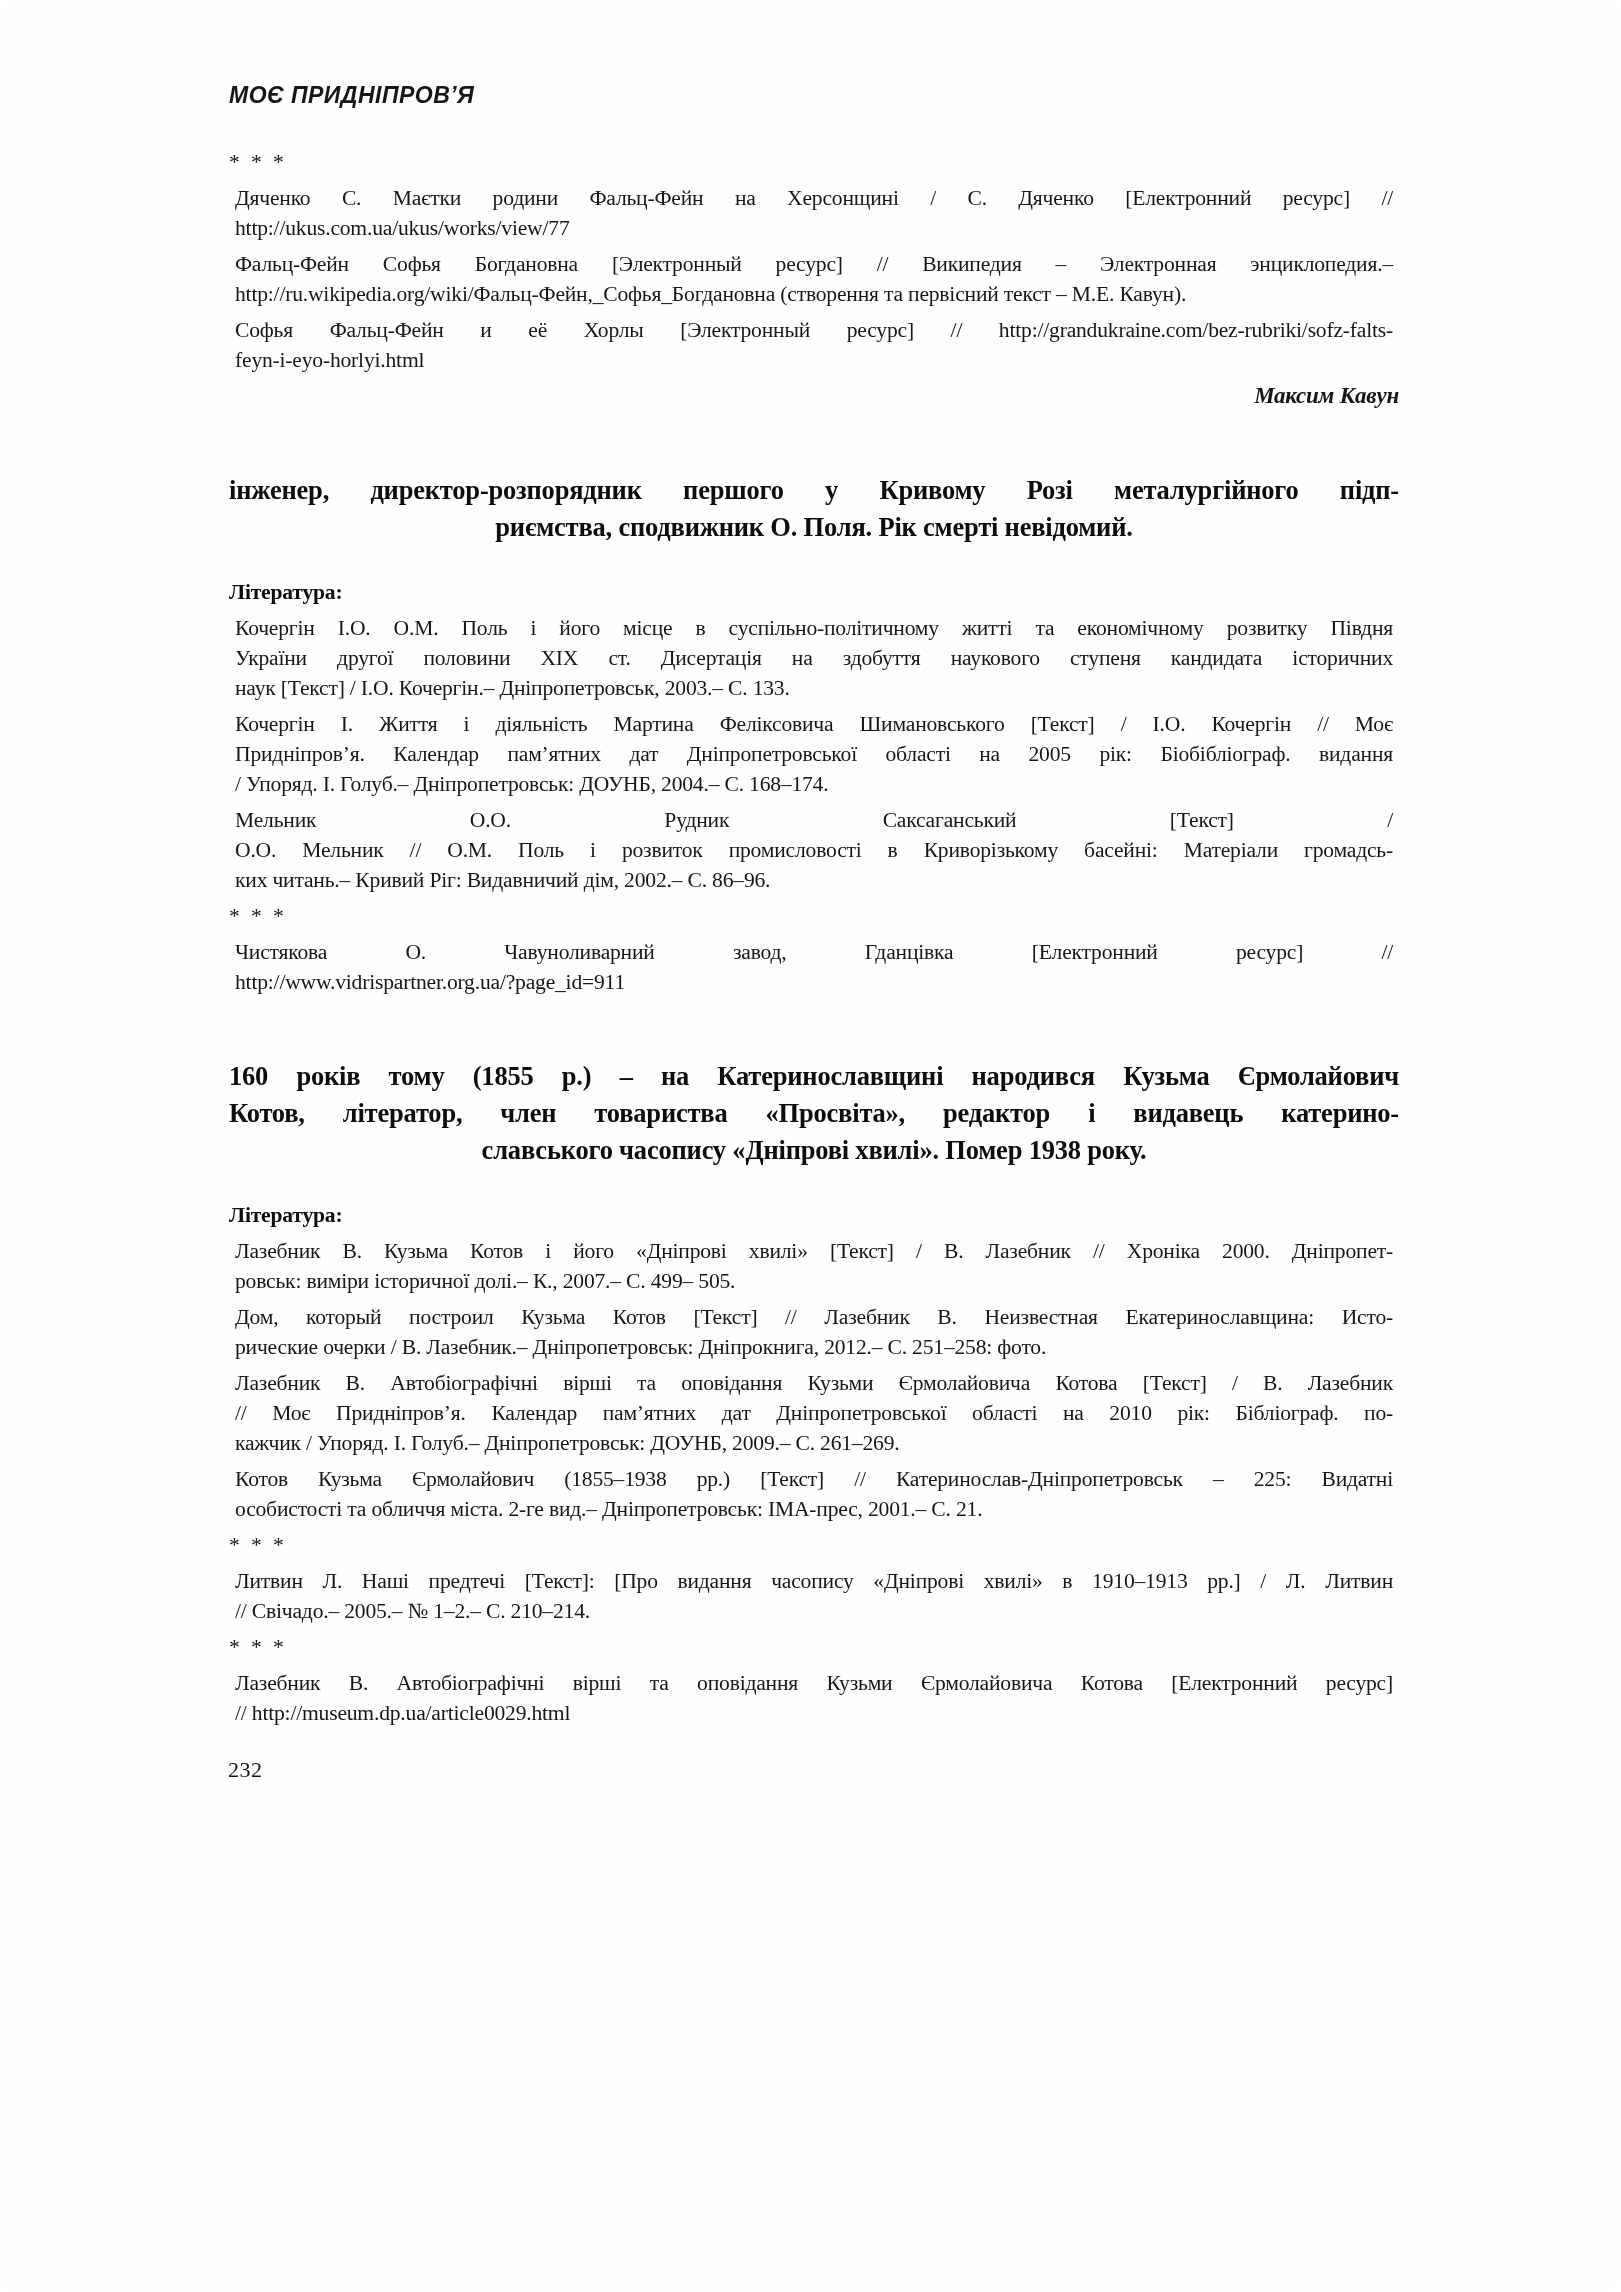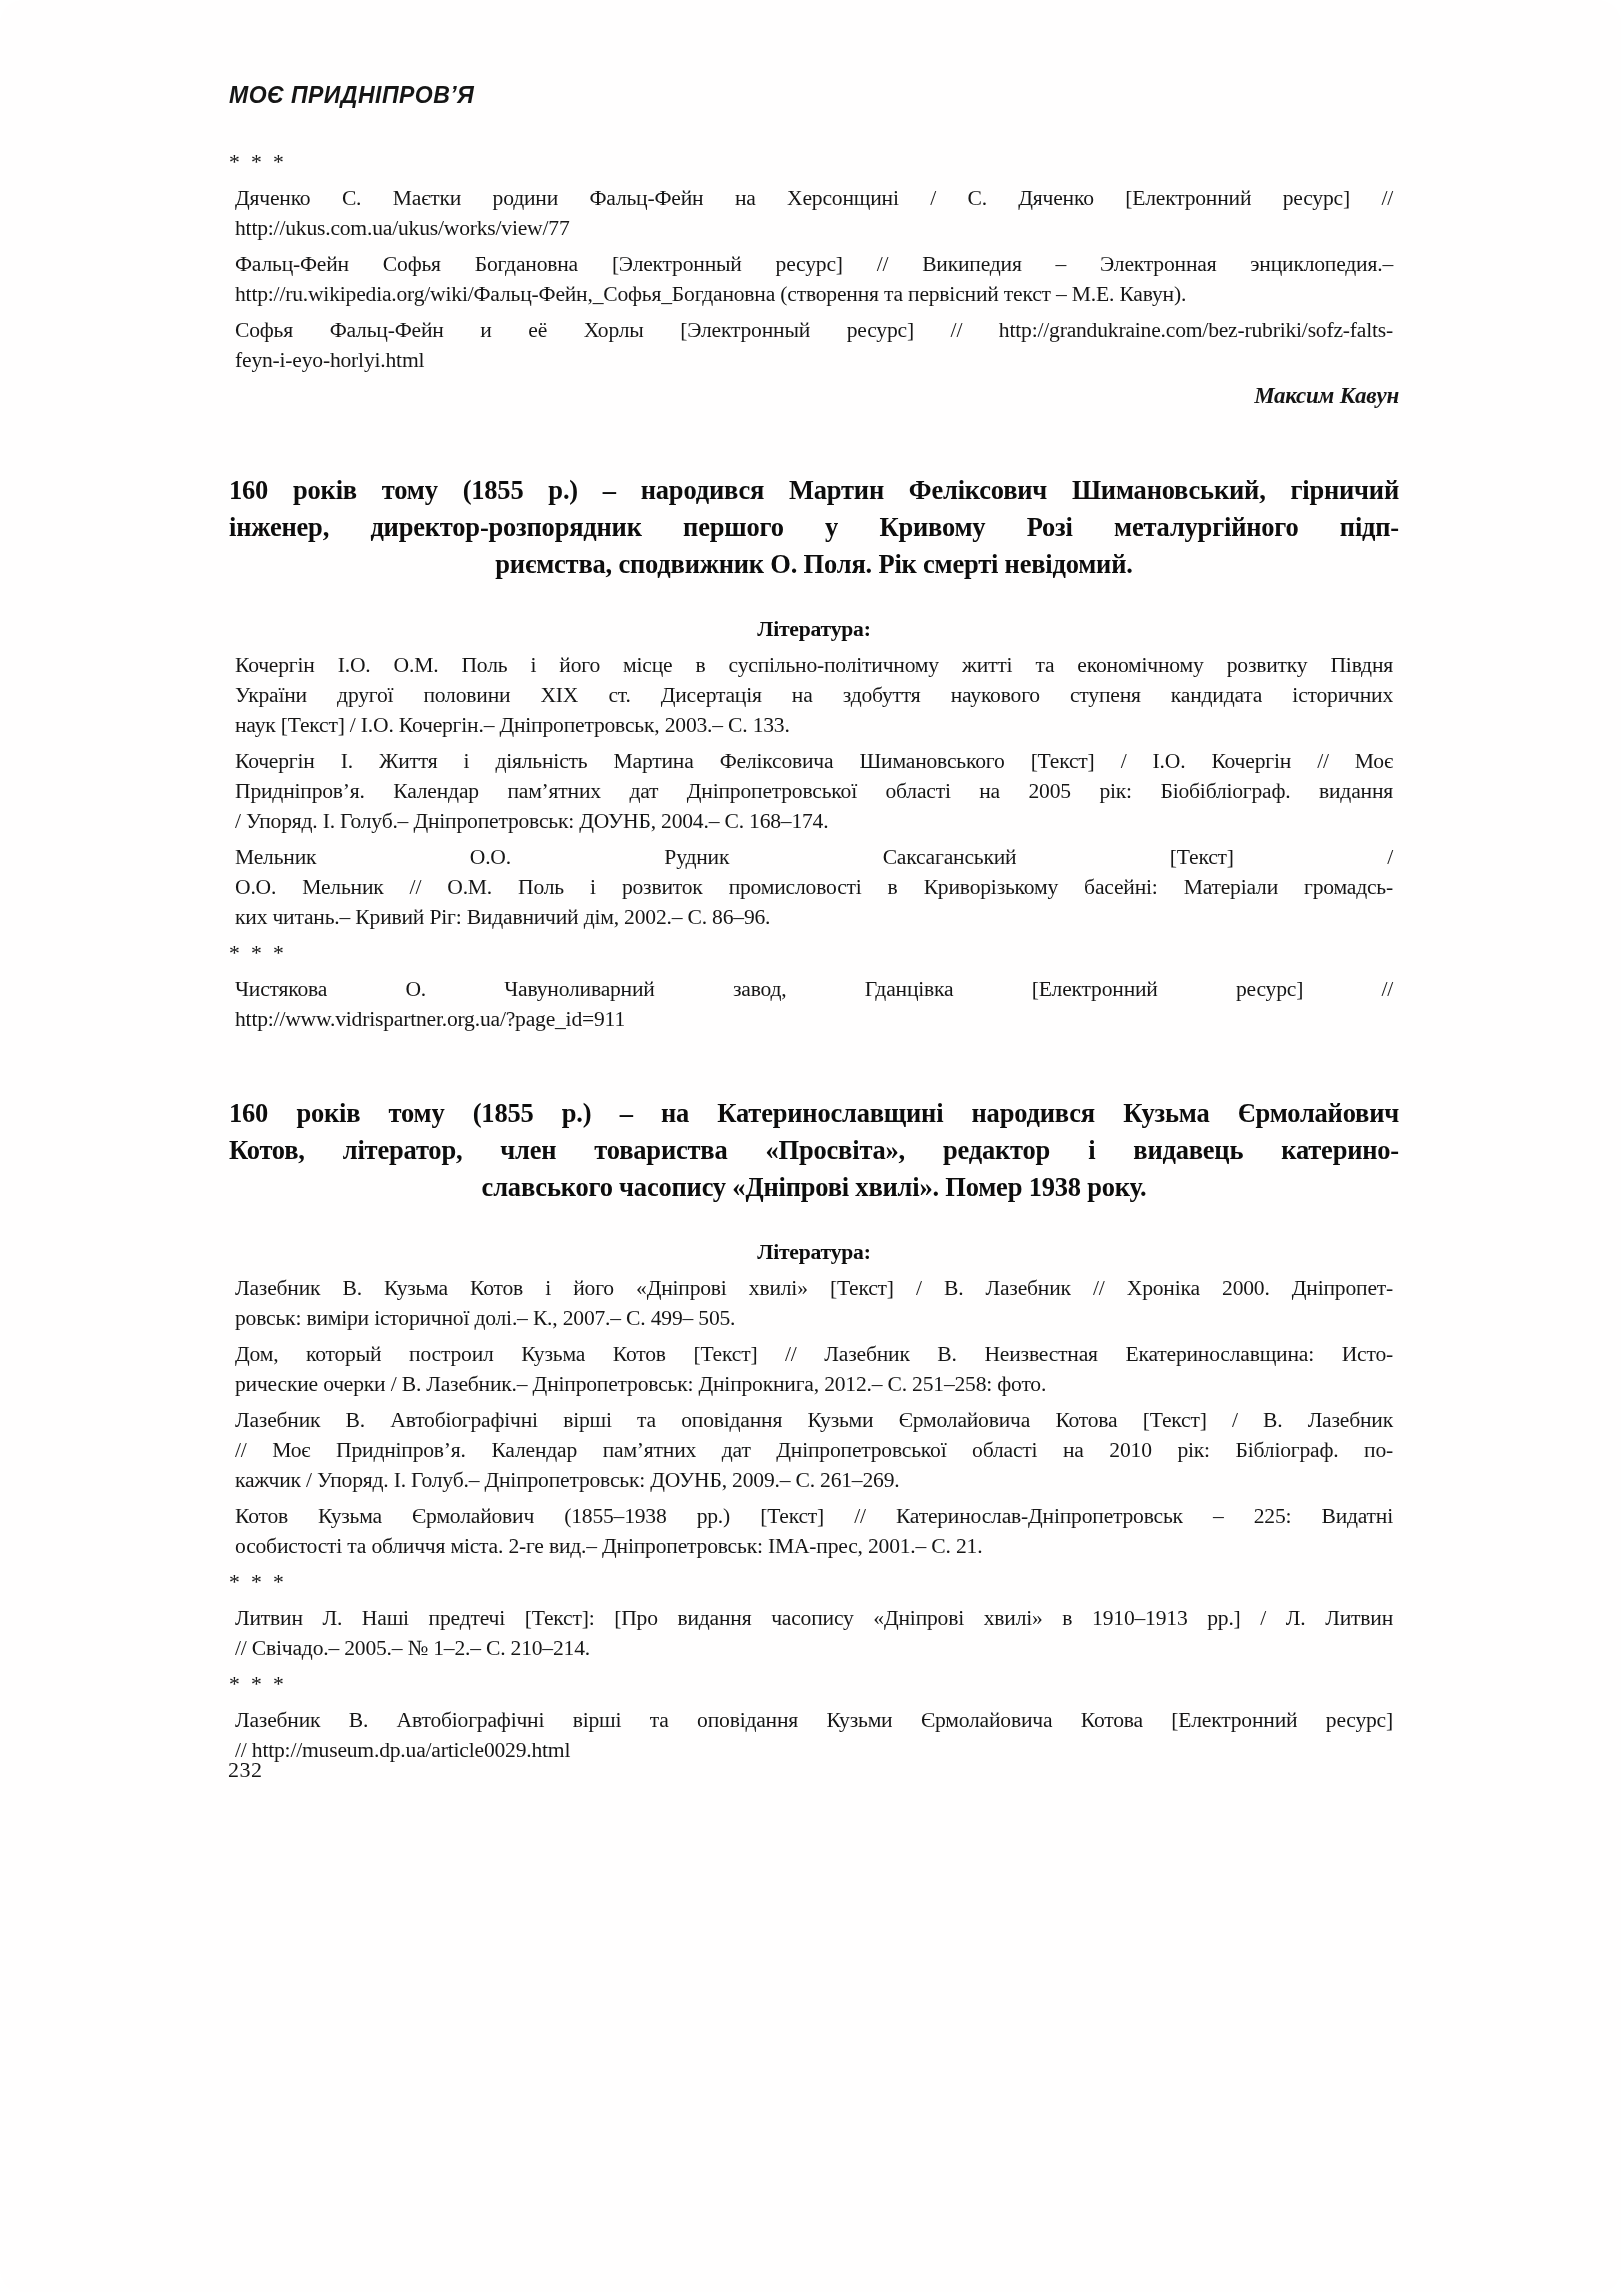--- a/index.html
+++ b/index.html
@@ -50,21 +50,20 @@
     line-height: 37px;
     letter-spacing: -0.2px;
     margin: 61px 0 0 0;
     color: #0d0d0d;
   }
   .heading .line { min-height: 37px; text-align: center; }
   .lit-label {
     font-weight: bold;
     margin-top: 31px;
     color: #0d0d0d;
-    text-align: center;
   }
   .signature {
     text-align: right;
     font-weight: bold;
     font-style: italic;
     font-size: 23px;
     line-height: 30px;
   }
   .page-number {
     position: absolute;
@@ -93,21 +92,20 @@
           <div class="line ll">http://ru.wikipedia.org/wiki/Фальц-Фейн,_Софья_Богдановна (створення та первісний текст – М.Е. Кавун).</div>
         </div>
         <div class="entry">
           <div class="line jl">Софья Фальц-Фейн и её Хорлы [Электронный ресурс] // http://grandukraine.com/bez-rubriki/sofz-falts-</div>
           <div class="line ll">feyn-i-eyo-horlyi.html</div>
         </div>
         <div class="signature">Максим Кавун</div>
       </section>
       <section class="doc-section sec-1">
         <div class="heading">
-          <div class="line jl">160 років тому (1855 р.) – народився Мартин Феліксович Шимановський, гірничий</div>
           <div class="line jl">інженер, директор-розпорядник першого у Кривому Розі металургійного підп-</div>
           <div class="line ll">риємства, сподвижник О. Поля. Рік смерті невідомий.</div>
         </div>
         <div class="lit-label">Література:</div>
         <div class="entry">
           <div class="line jl">Кочергін І.О. О.М. Поль і його місце в суспільно-політичному житті та економічному розвитку Півдня</div>
           <div class="line jl">України другої половини XIX ст. Дисертація на здобуття наукового ступеня кандидата історичних</div>
           <div class="line ll">наук [Текст] / І.О. Кочергін.– Дніпропетровськ, 2003.– С. 133.</div>
         </div>
         <div class="entry">

